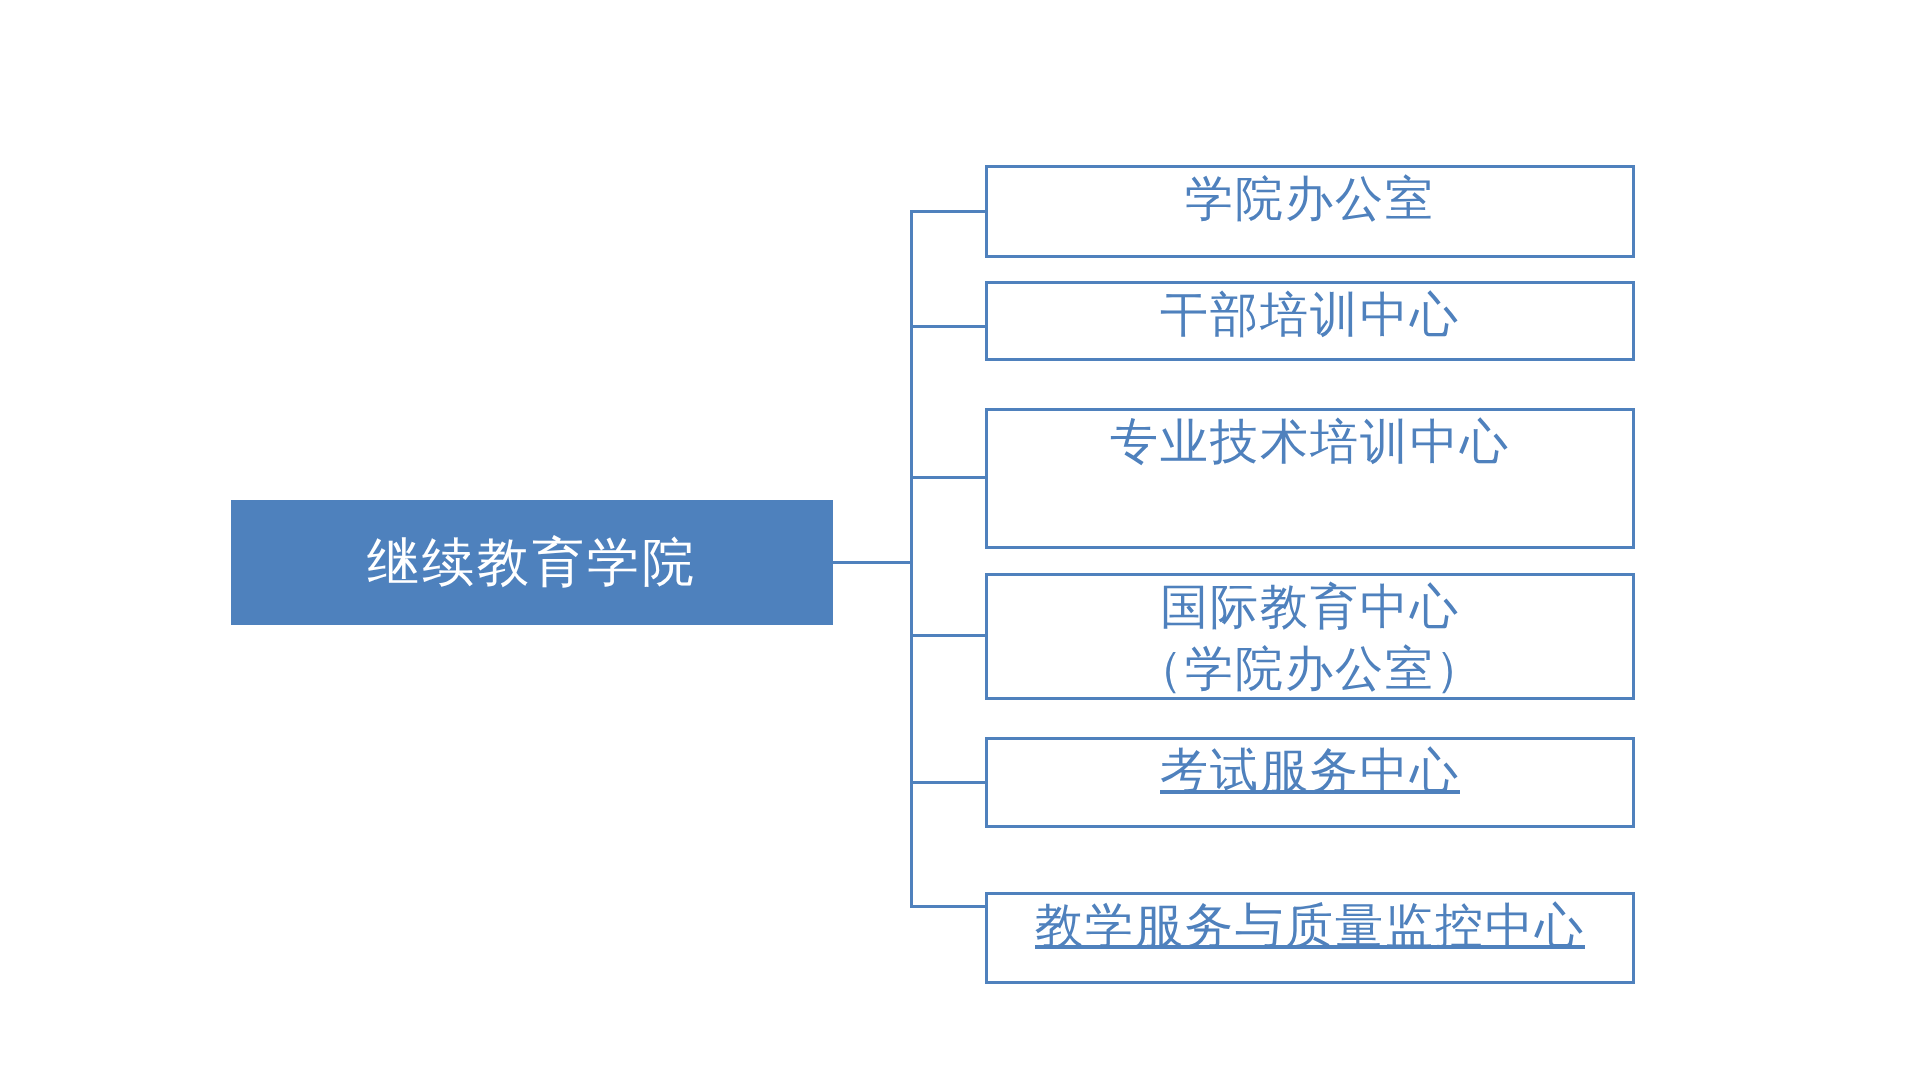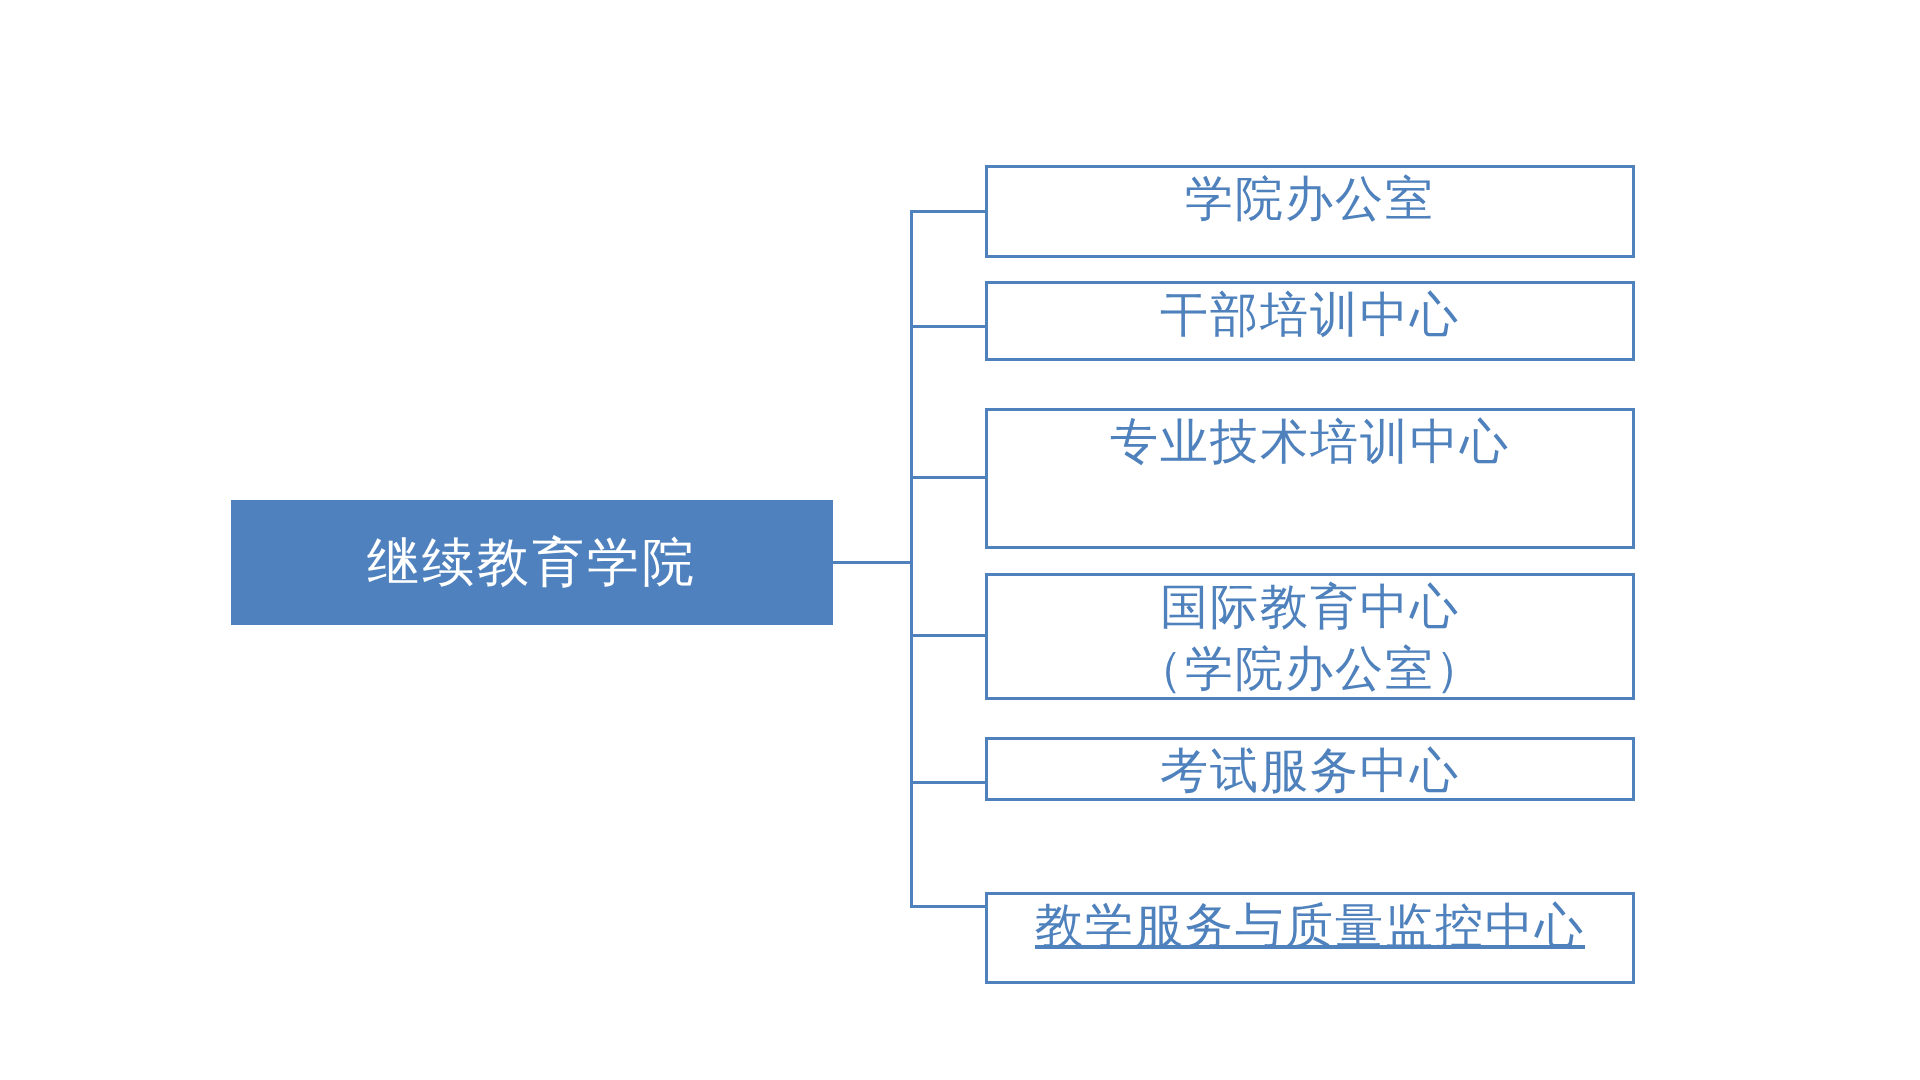--- a/index.html
+++ b/index.html
@@ -75,21 +75,21 @@
     font-size: 48px;
     letter-spacing: 2px;
     line-height: 1.3;
     text-align: center;
     white-space: nowrap;
   }
   .c1 { top: 165px; height: 93px; }
   .c2 { top: 281px; height: 80px; }
   .c3 { top: 408px; height: 141px; }
   .c4 { top: 573px; height: 127px; }
-  .c5 { top: 737px; height: 64px; }
+  .c5 { top: 737px; height: 91px; text-decoration: underline; }
   .c6 { top: 892px; height: 92px; text-decoration: underline; }
   .cbox .l2:empty { display: none; }
 </style>
 </head>
 <body>
 
 <div class="canvas">
 
   <div class="root-box">
     <span>继续教育学院</span>

